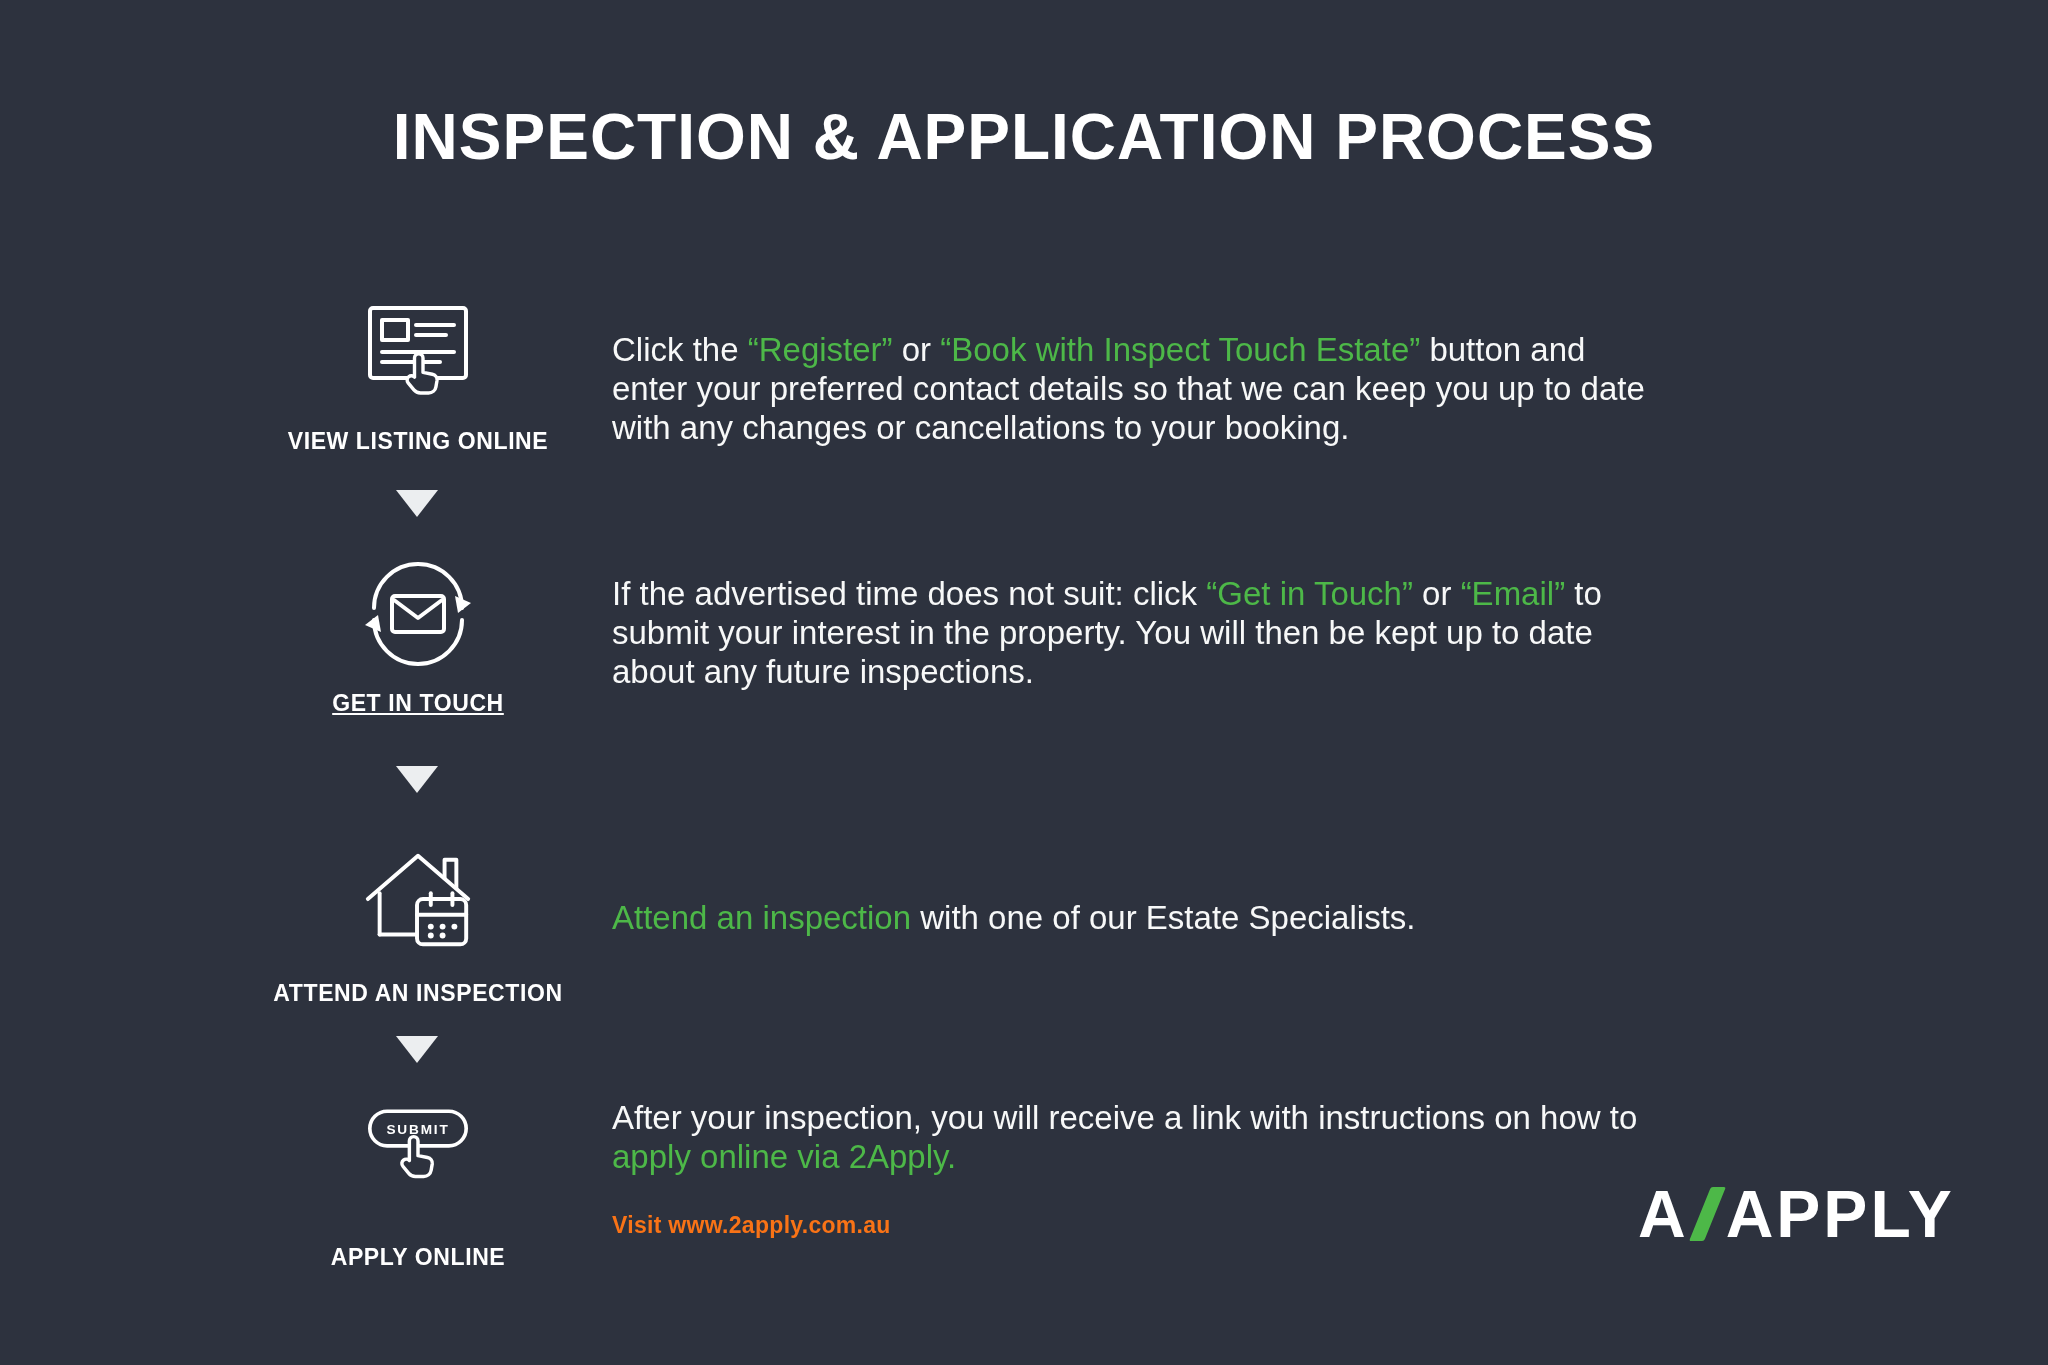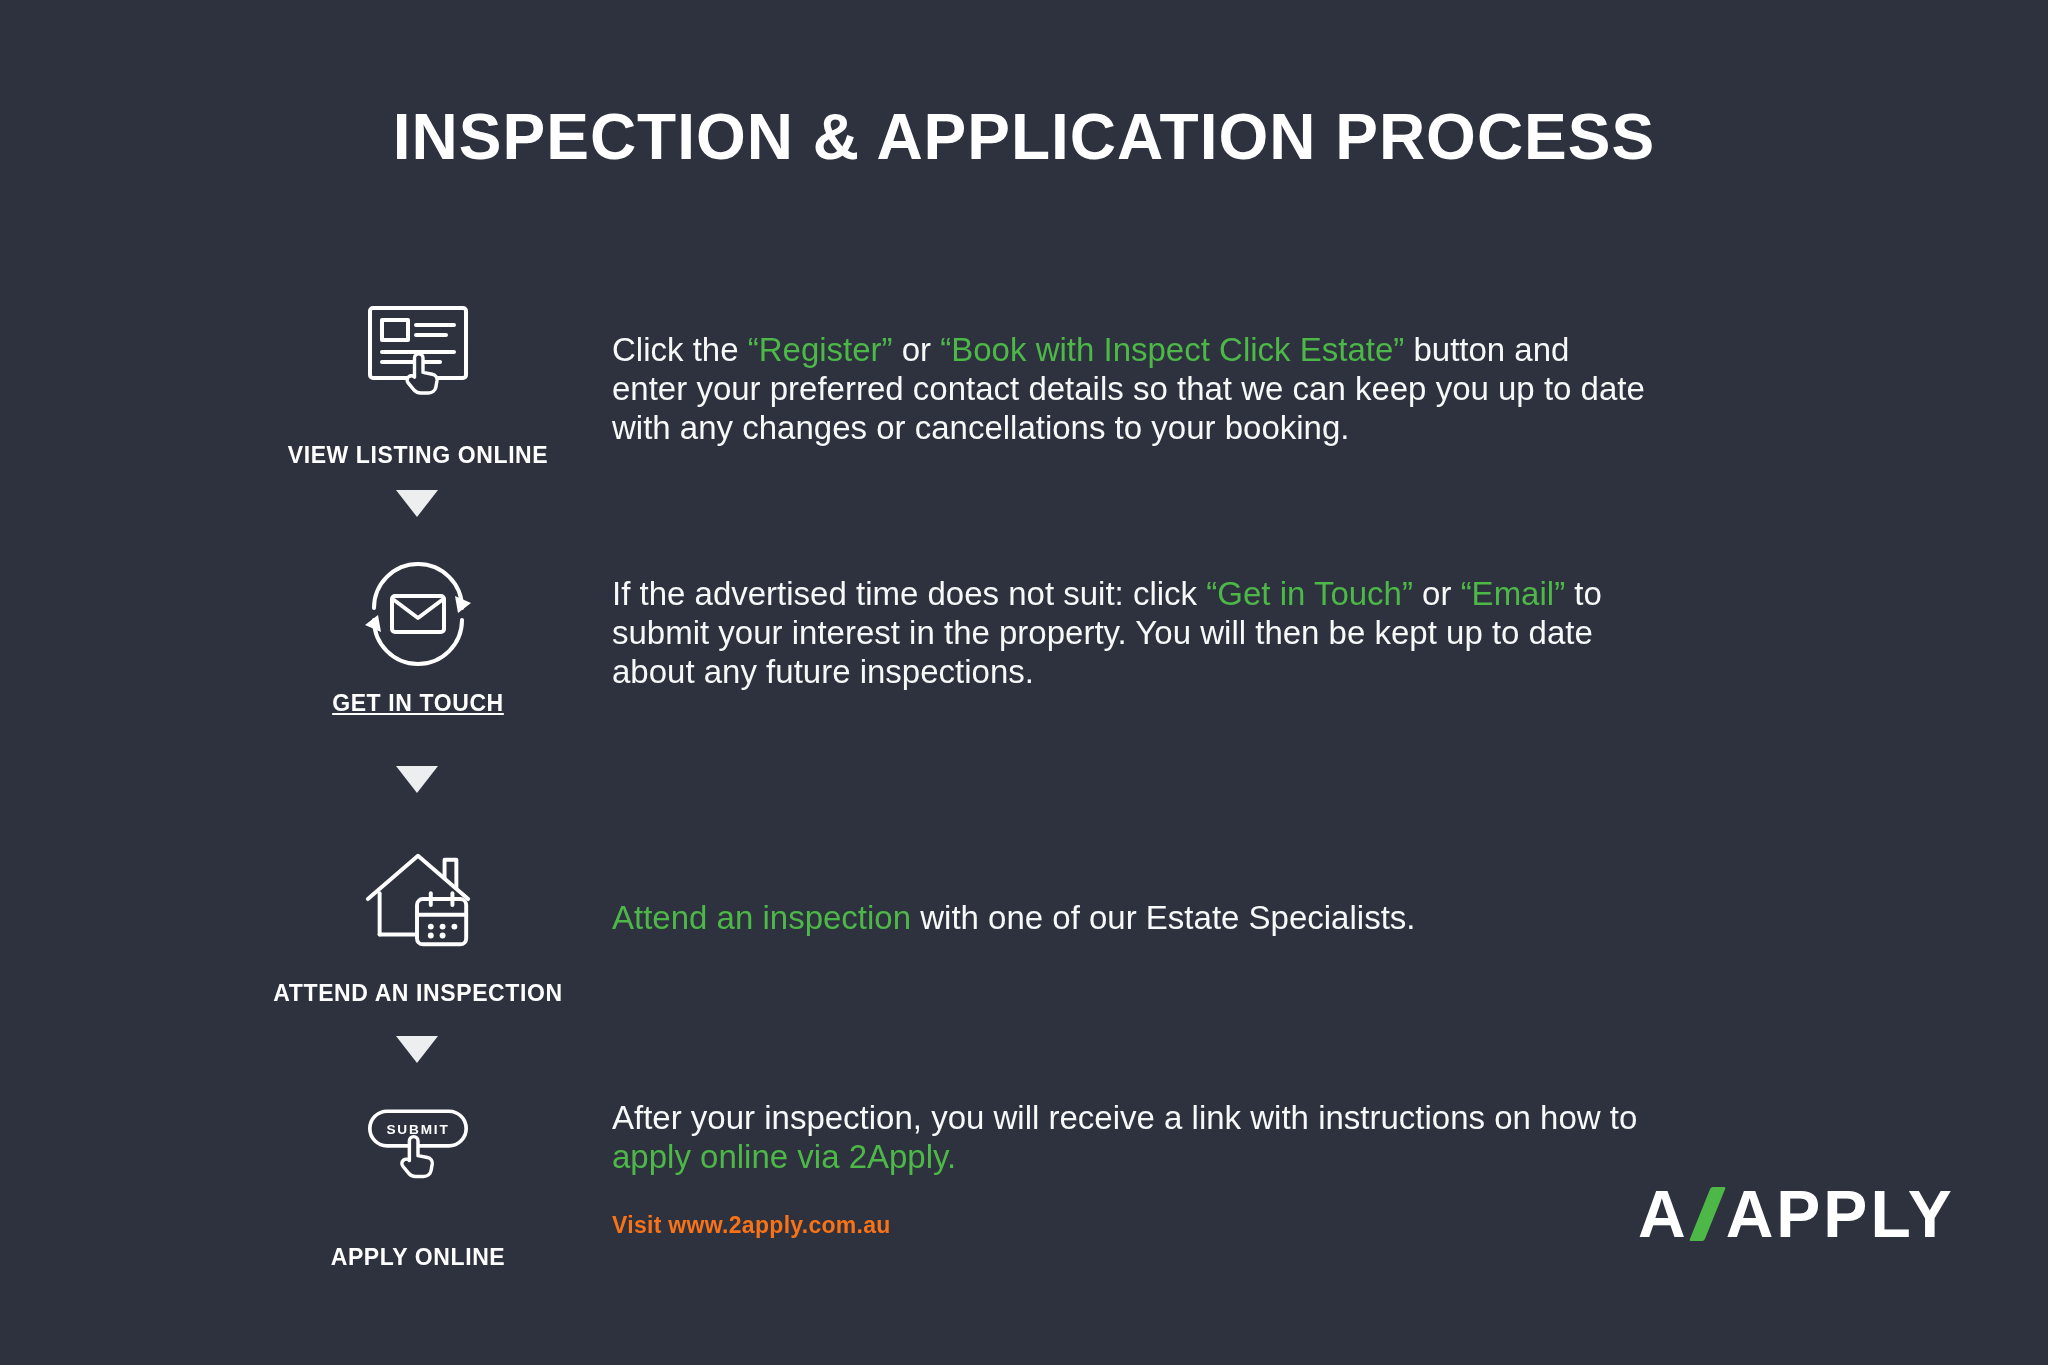--- a/index.html
+++ b/index.html
@@ -25,21 +25,21 @@
   }
 
   .icon-block{
     position:absolute;left:278px;width:280px;
     display:flex;flex-direction:column;align-items:center;
   }
   .icon-block .label{
     font-size:23px;font-weight:bold;letter-spacing:.6px;
     white-space:nowrap;color:#ffffff;text-align:center;
   }
-  .m1 .label{margin-top:26px;}
+  .m1 .label{margin-top:12px;}
   .m2 .label{margin-top:16px;text-decoration:underline;}
   .m3 .label{margin-top:18px;}
   .m4 .label{margin-top:40px;}
 
   .text{
     position:absolute;left:612px;width:1035px;
     font-size:33px;line-height:39px;color:var(--fg);
   }
   .text .accent{color:var(--accent);}
 
@@ -87,21 +87,21 @@
       <line class="st" x1="58" y1="23" x2="96" y2="23"></line>
       <line class="st" x1="58" y1="33" x2="88" y2="33"></line>
       <line class="st" x1="24" y1="50" x2="96" y2="50"></line>
       <line class="st" x1="24" y1="60" x2="82" y2="60"></line>
       <g transform="translate(48,50) scale(0.85)">
         <path class="hand" d="M15 2 C18 2 20 4.2 20 7 L20 24 L31 26.2 C34.5 26.9 37 30 36.5 33.5 L35.2 41 C34.5 45.2 30.9 48.2 26.6 48.2 L17 48.2 C14 48.2 11.2 46.9 9.3 44.6 L2.5 36.3 C0.7 34.1 1 30.9 3.2 29.1 C5.2 27.5 8.1 27.7 9.9 29.5 L10 29.6 L10 7 C10 4.2 12 2 15 2 Z"></path>
       </g>
     </svg>
     <div class="label">VIEW LISTING ONLINE</div>
   </section>
-  <div class="text" style="top:330px"><span>Click the </span><span class="accent">“Register”</span><span> or </span><span class="accent">“Book with Inspect Click Estate”</span><span> button and enter your preferred contact details so that we can keep you up to date with any changes or cancellations to your booking.</span></div>
+  <div class="text" style="top:330px"><span>Click the </span><span class="accent">“Register”</span><span> or </span><span class="accent">“Book with Inspect Touch Estate”</span><span> button and enter your preferred contact details so that we can keep you up to date with any changes or cancellations to your booking.</span></div>
 
   <div class="arrow" style="top:490px"></div>
 
   <section class="icon-block m2" style="top:556px">
     <svg width="120" height="118" viewBox="0 0 120 118">
       <path class="st" d="M 16 52 A 44 44 0 0 1 104 52"></path>
       <polygon class="ah" points="97,40 113,47 100,57"></polygon>
       <path class="st" d="M 104 64 A 44 44 0 0 1 16 64"></path>
       <polygon class="ah" points="23,76 7,69 20,59"></polygon>
       <rect class="fillbg" x="34" y="40" width="52" height="36" rx="3"></rect>

